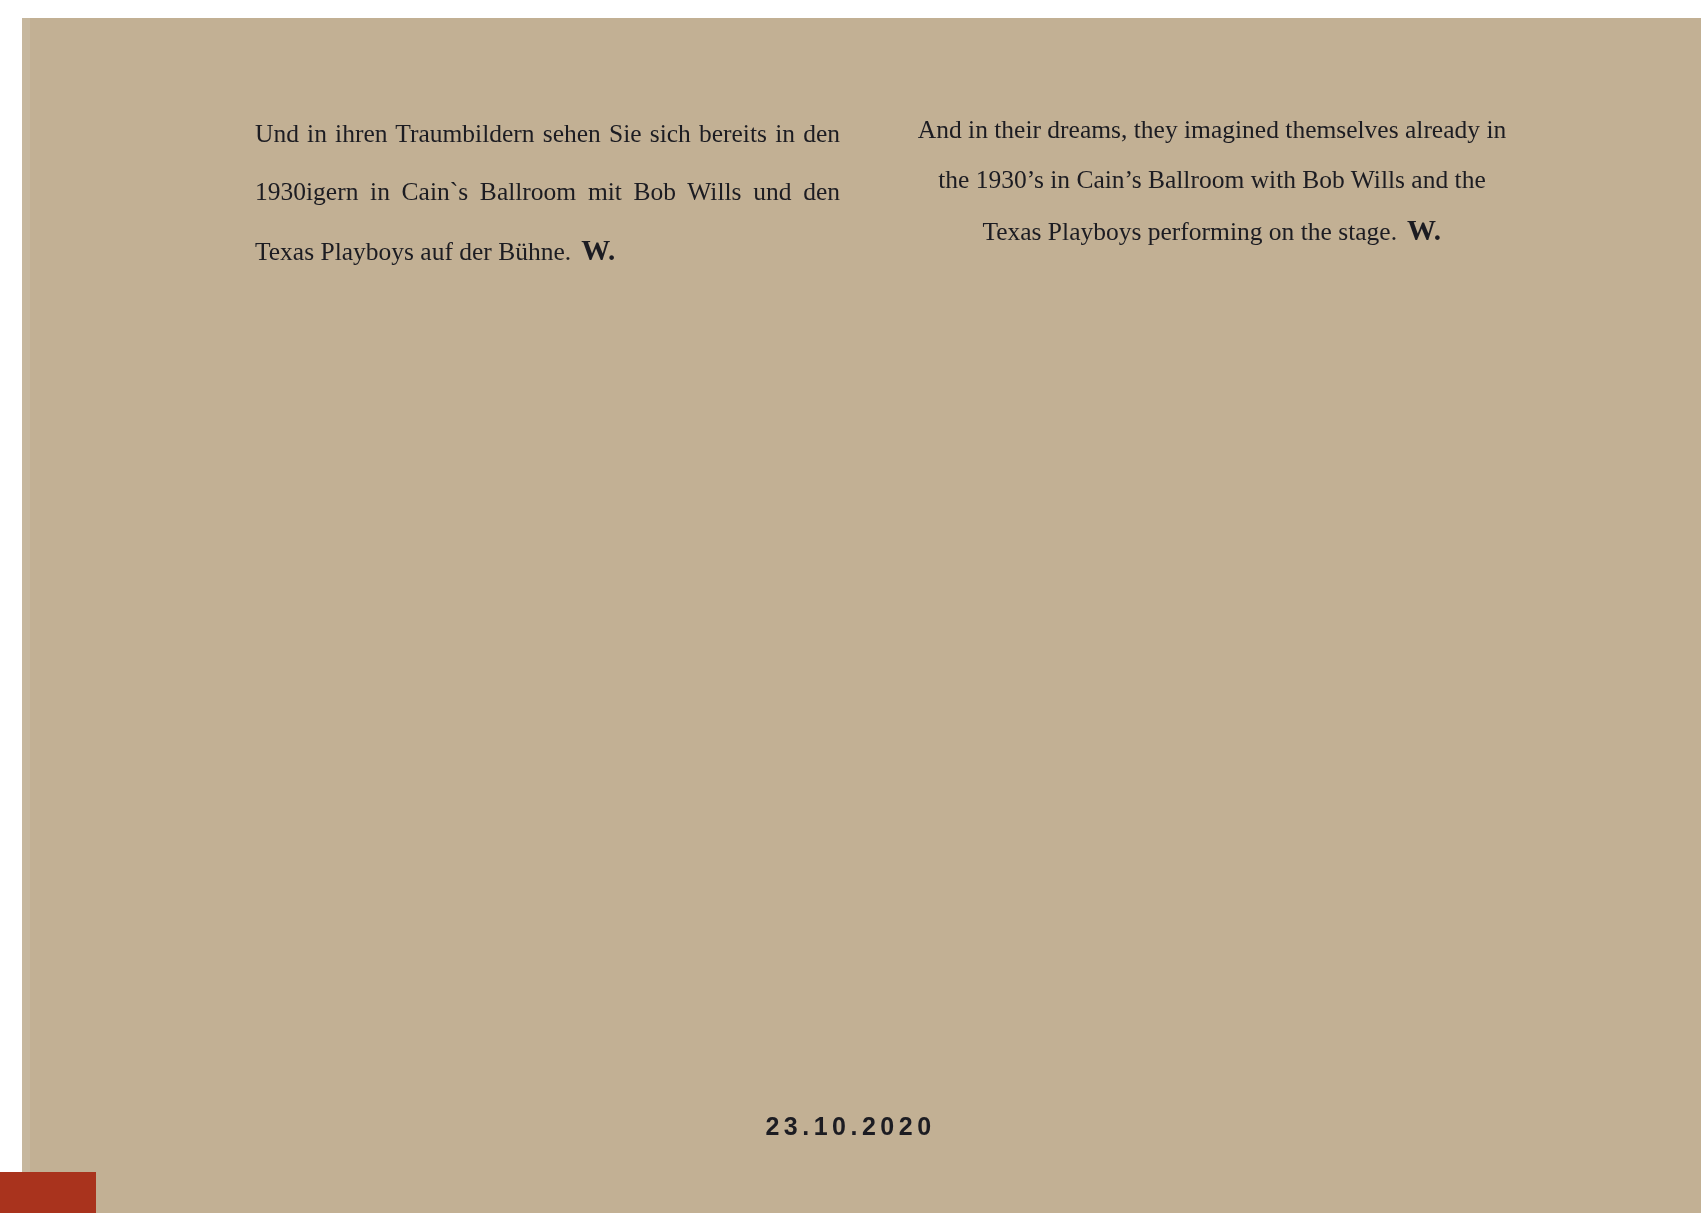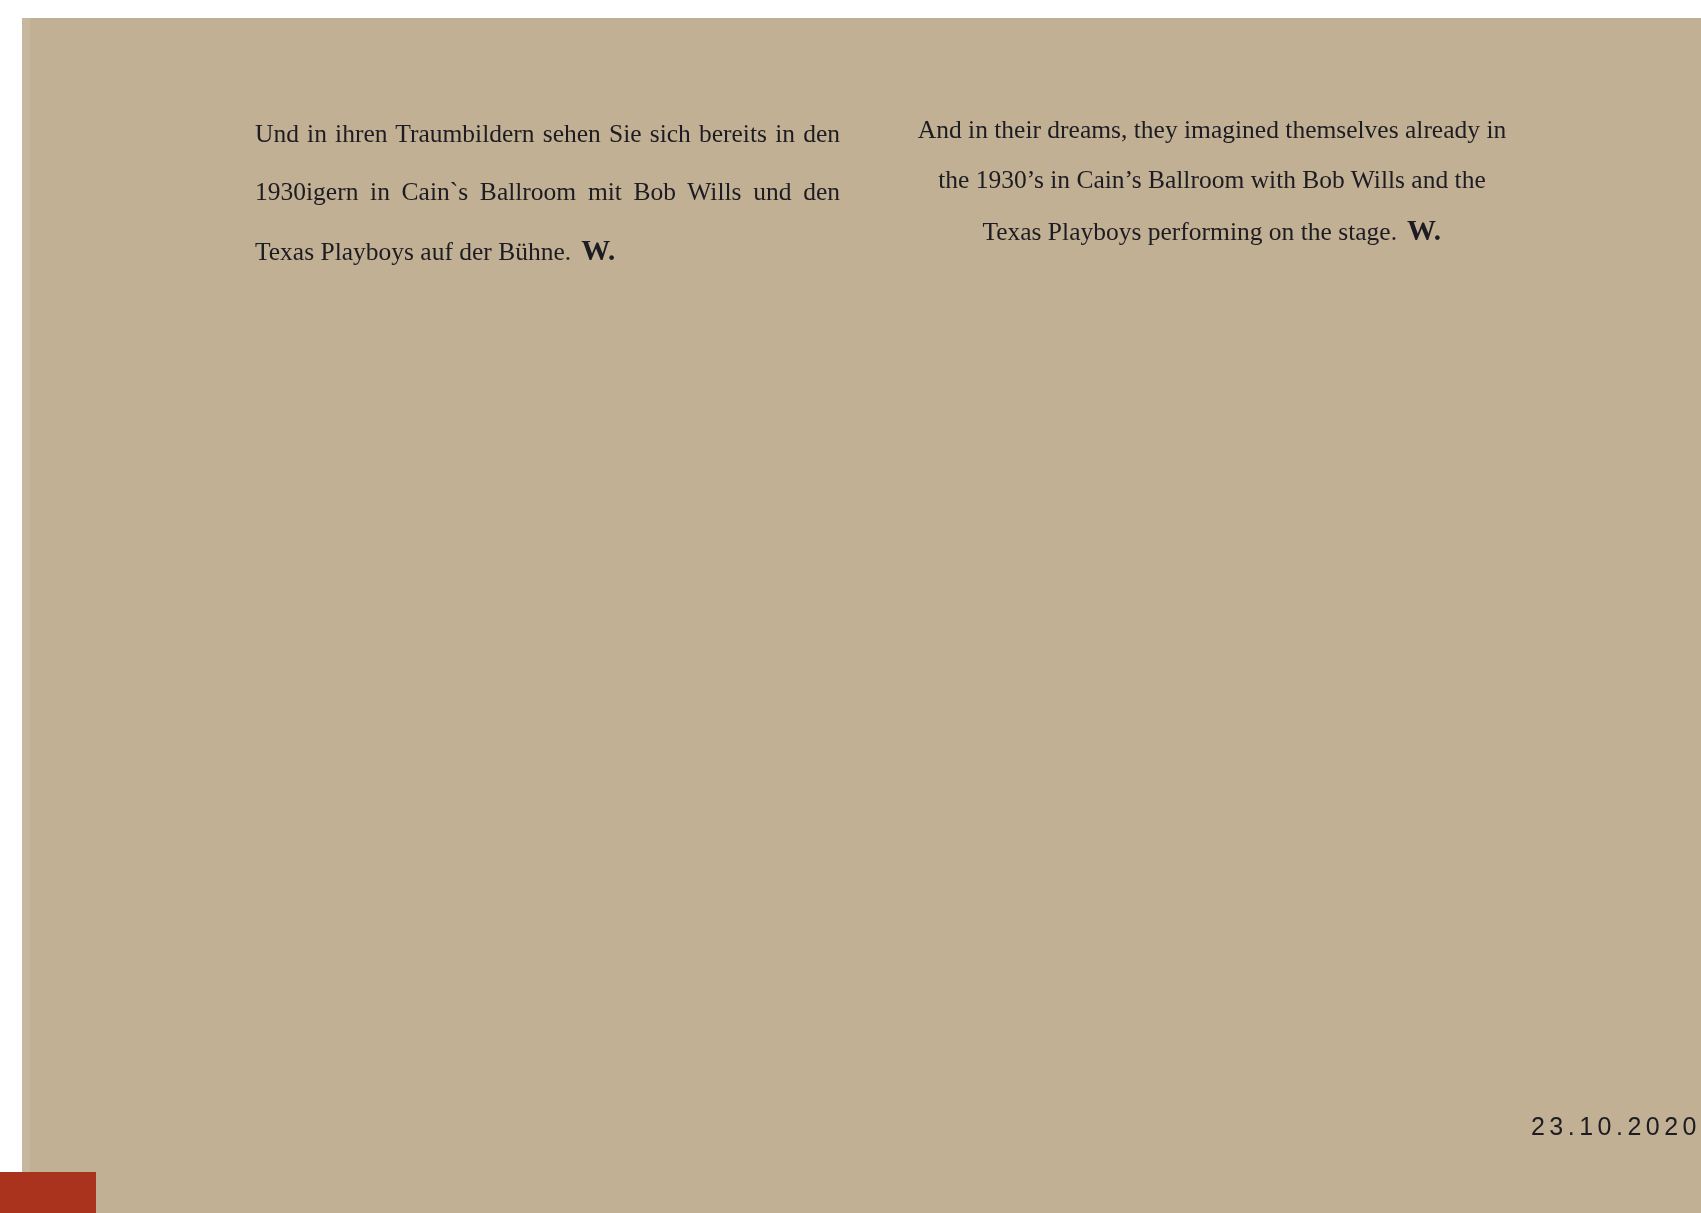--- a/index.html
+++ b/index.html
@@ -88,23 +88,23 @@
     letter-spacing: 0.5px;
     padding-left: 10px;
     white-space: nowrap;
   }
 
   .date {
     position: absolute;
     left: 0;
     top: 1112px;
     width: 1701px;
-    text-align: right;
+    text-align: center;
     font-family: "Liberation Sans", sans-serif;
-    font-weight: normal;
+    font-weight: bold;
     font-size: 25px;
     letter-spacing: 4.5px;
     color: #1c1c22;
   }
 </style>
 </head>
 <body>
 
 <div class="page">
 

